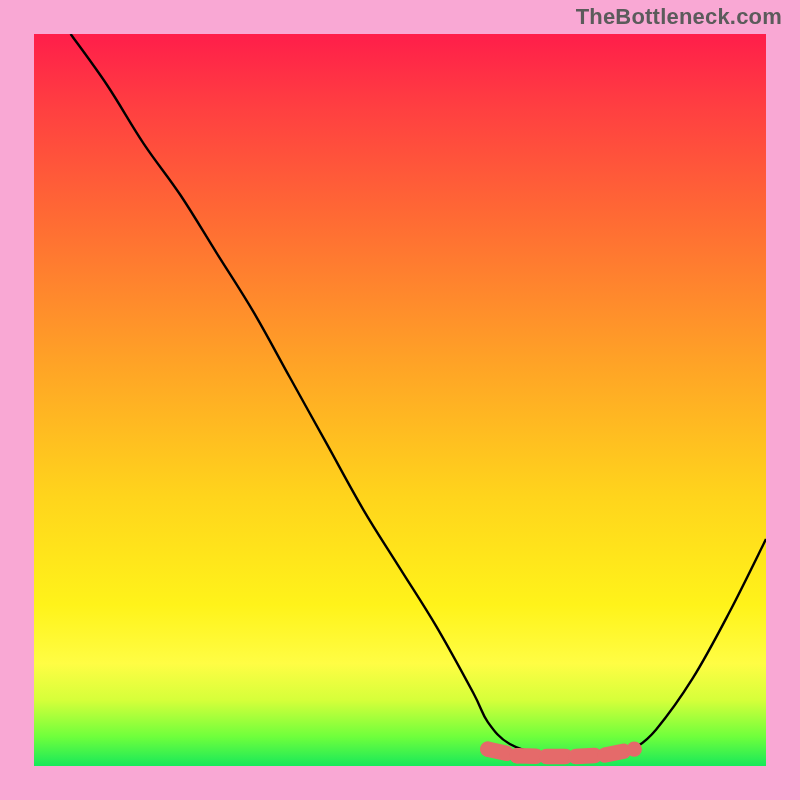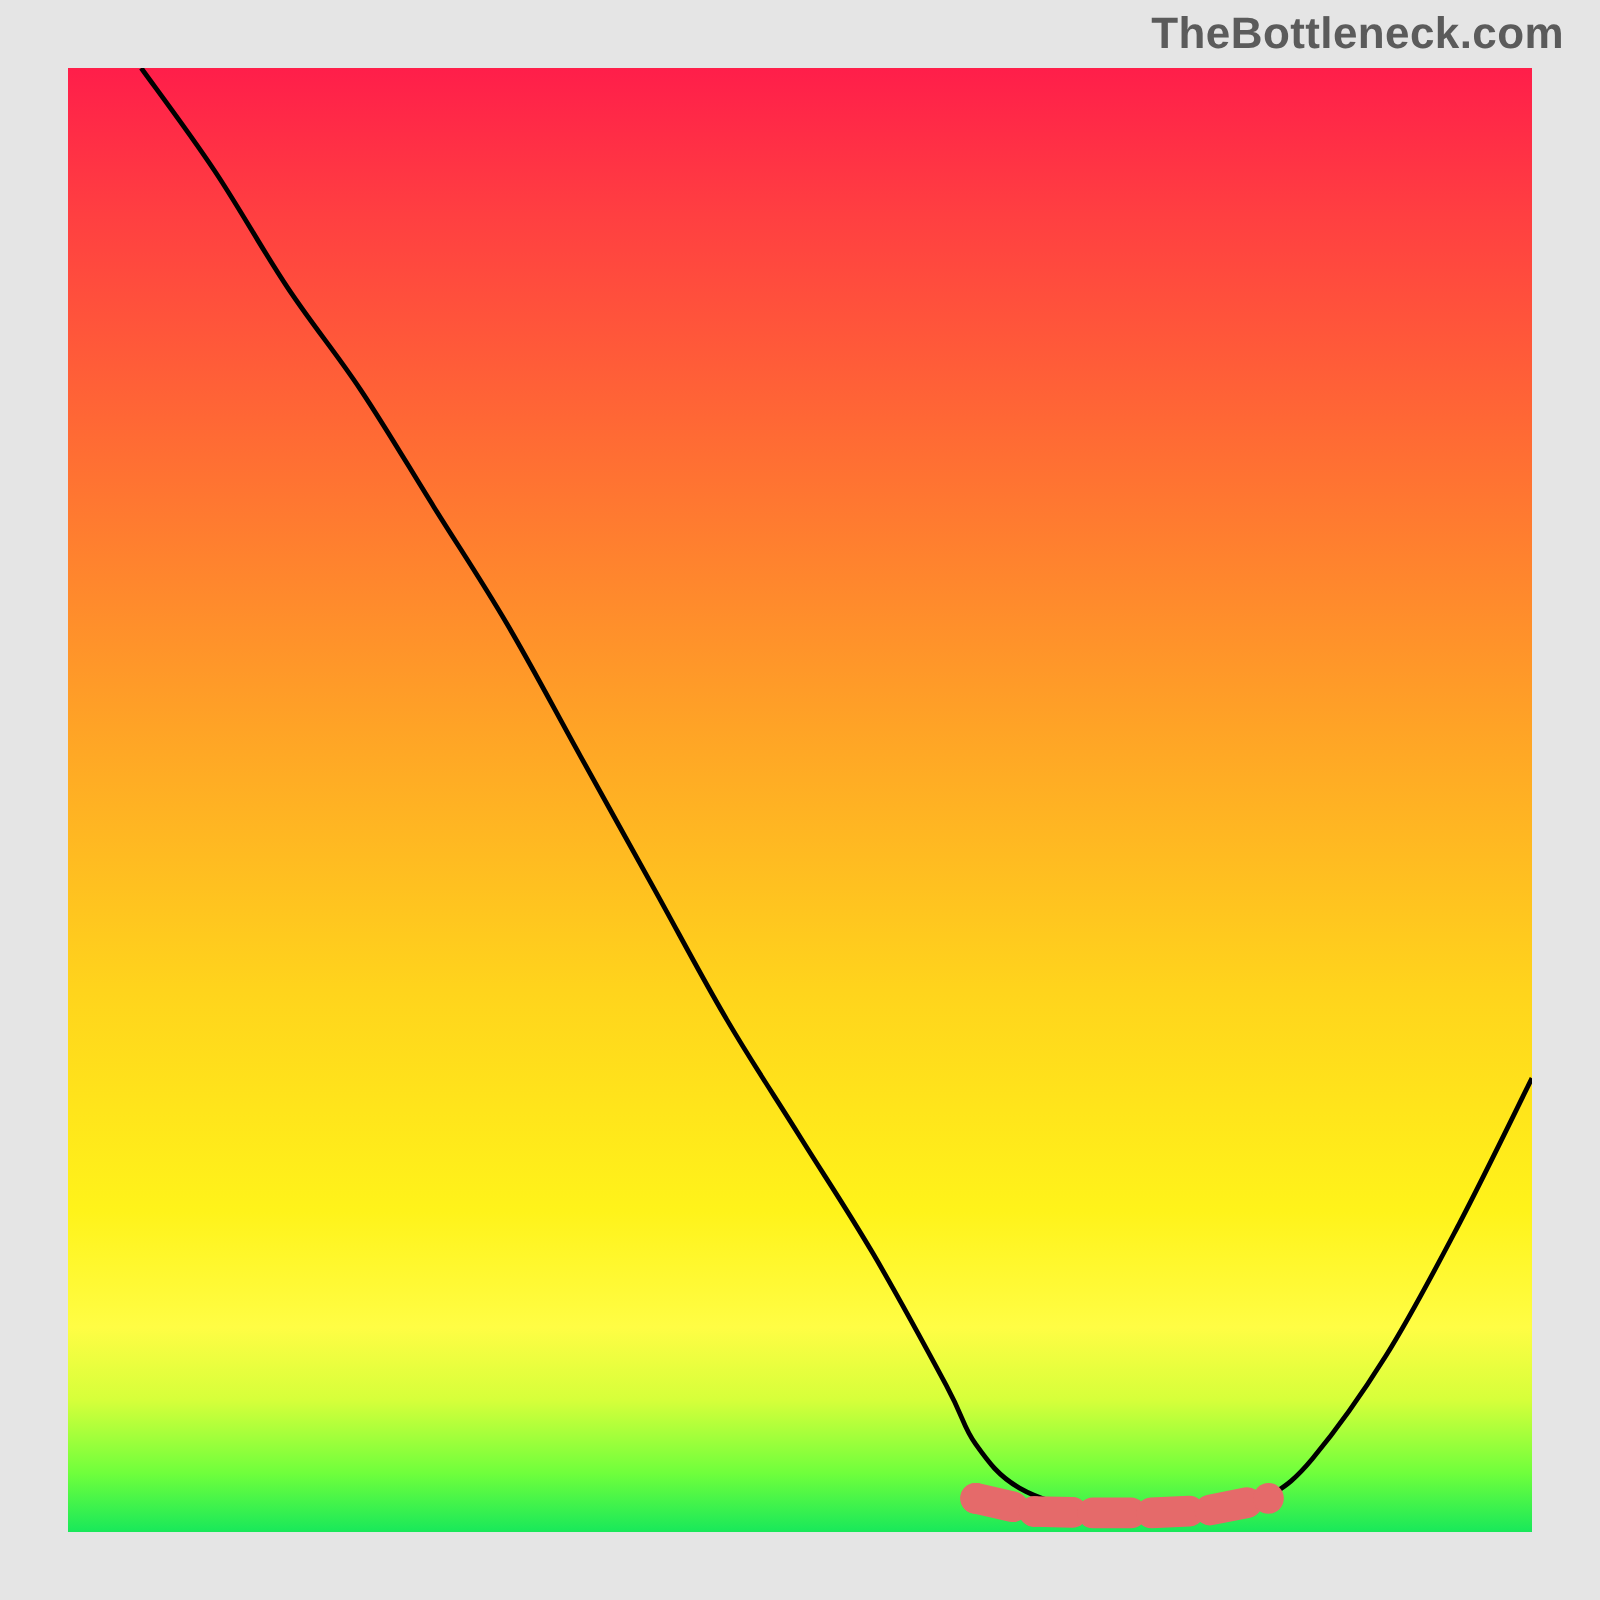--- a/index.html
+++ b/index.html
@@ -8,21 +8,21 @@
     width: 800px;
     height: 800px;
     background: #000;
     font-family: Arial, Helvetica, sans-serif;
     overflow: hidden;
   }
   .frame {
     position: relative;
     width: 800px;
     height: 800px;
-    background: #e5e5e5;
+    background: #f9a8d4;
   }
   .watermark {
     position: absolute;
     top: 4px;
     right: 18px;
     color: #5b5b5b;
     font-size: 22px;
     font-weight: 600;
     letter-spacing: 0.2px;
     z-index: 10;

